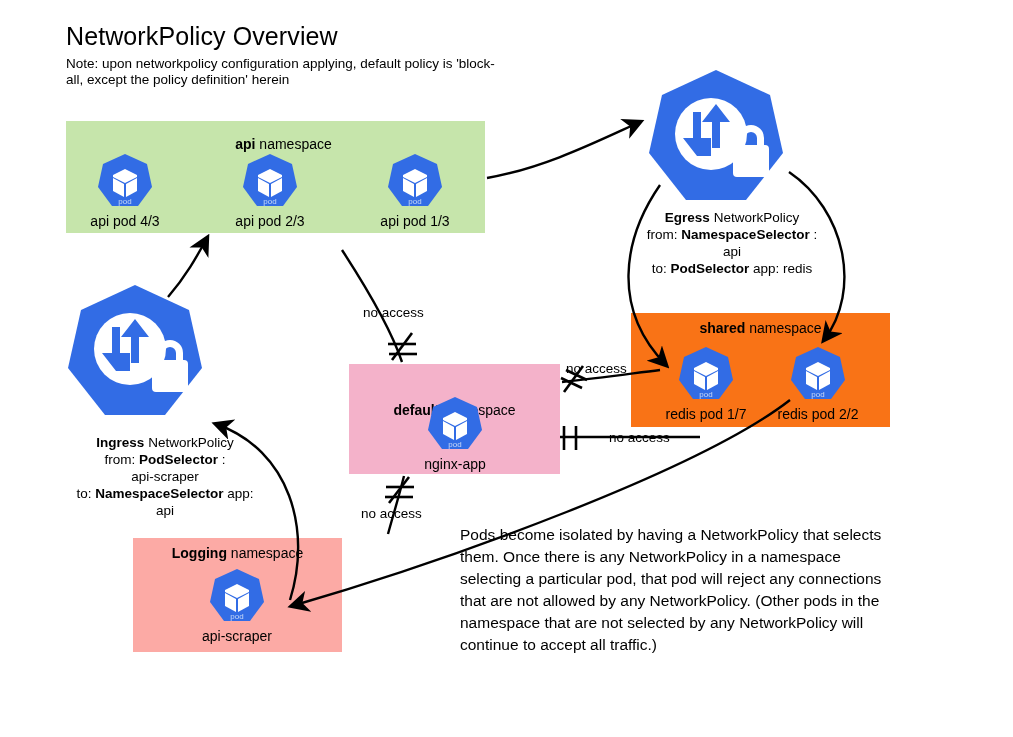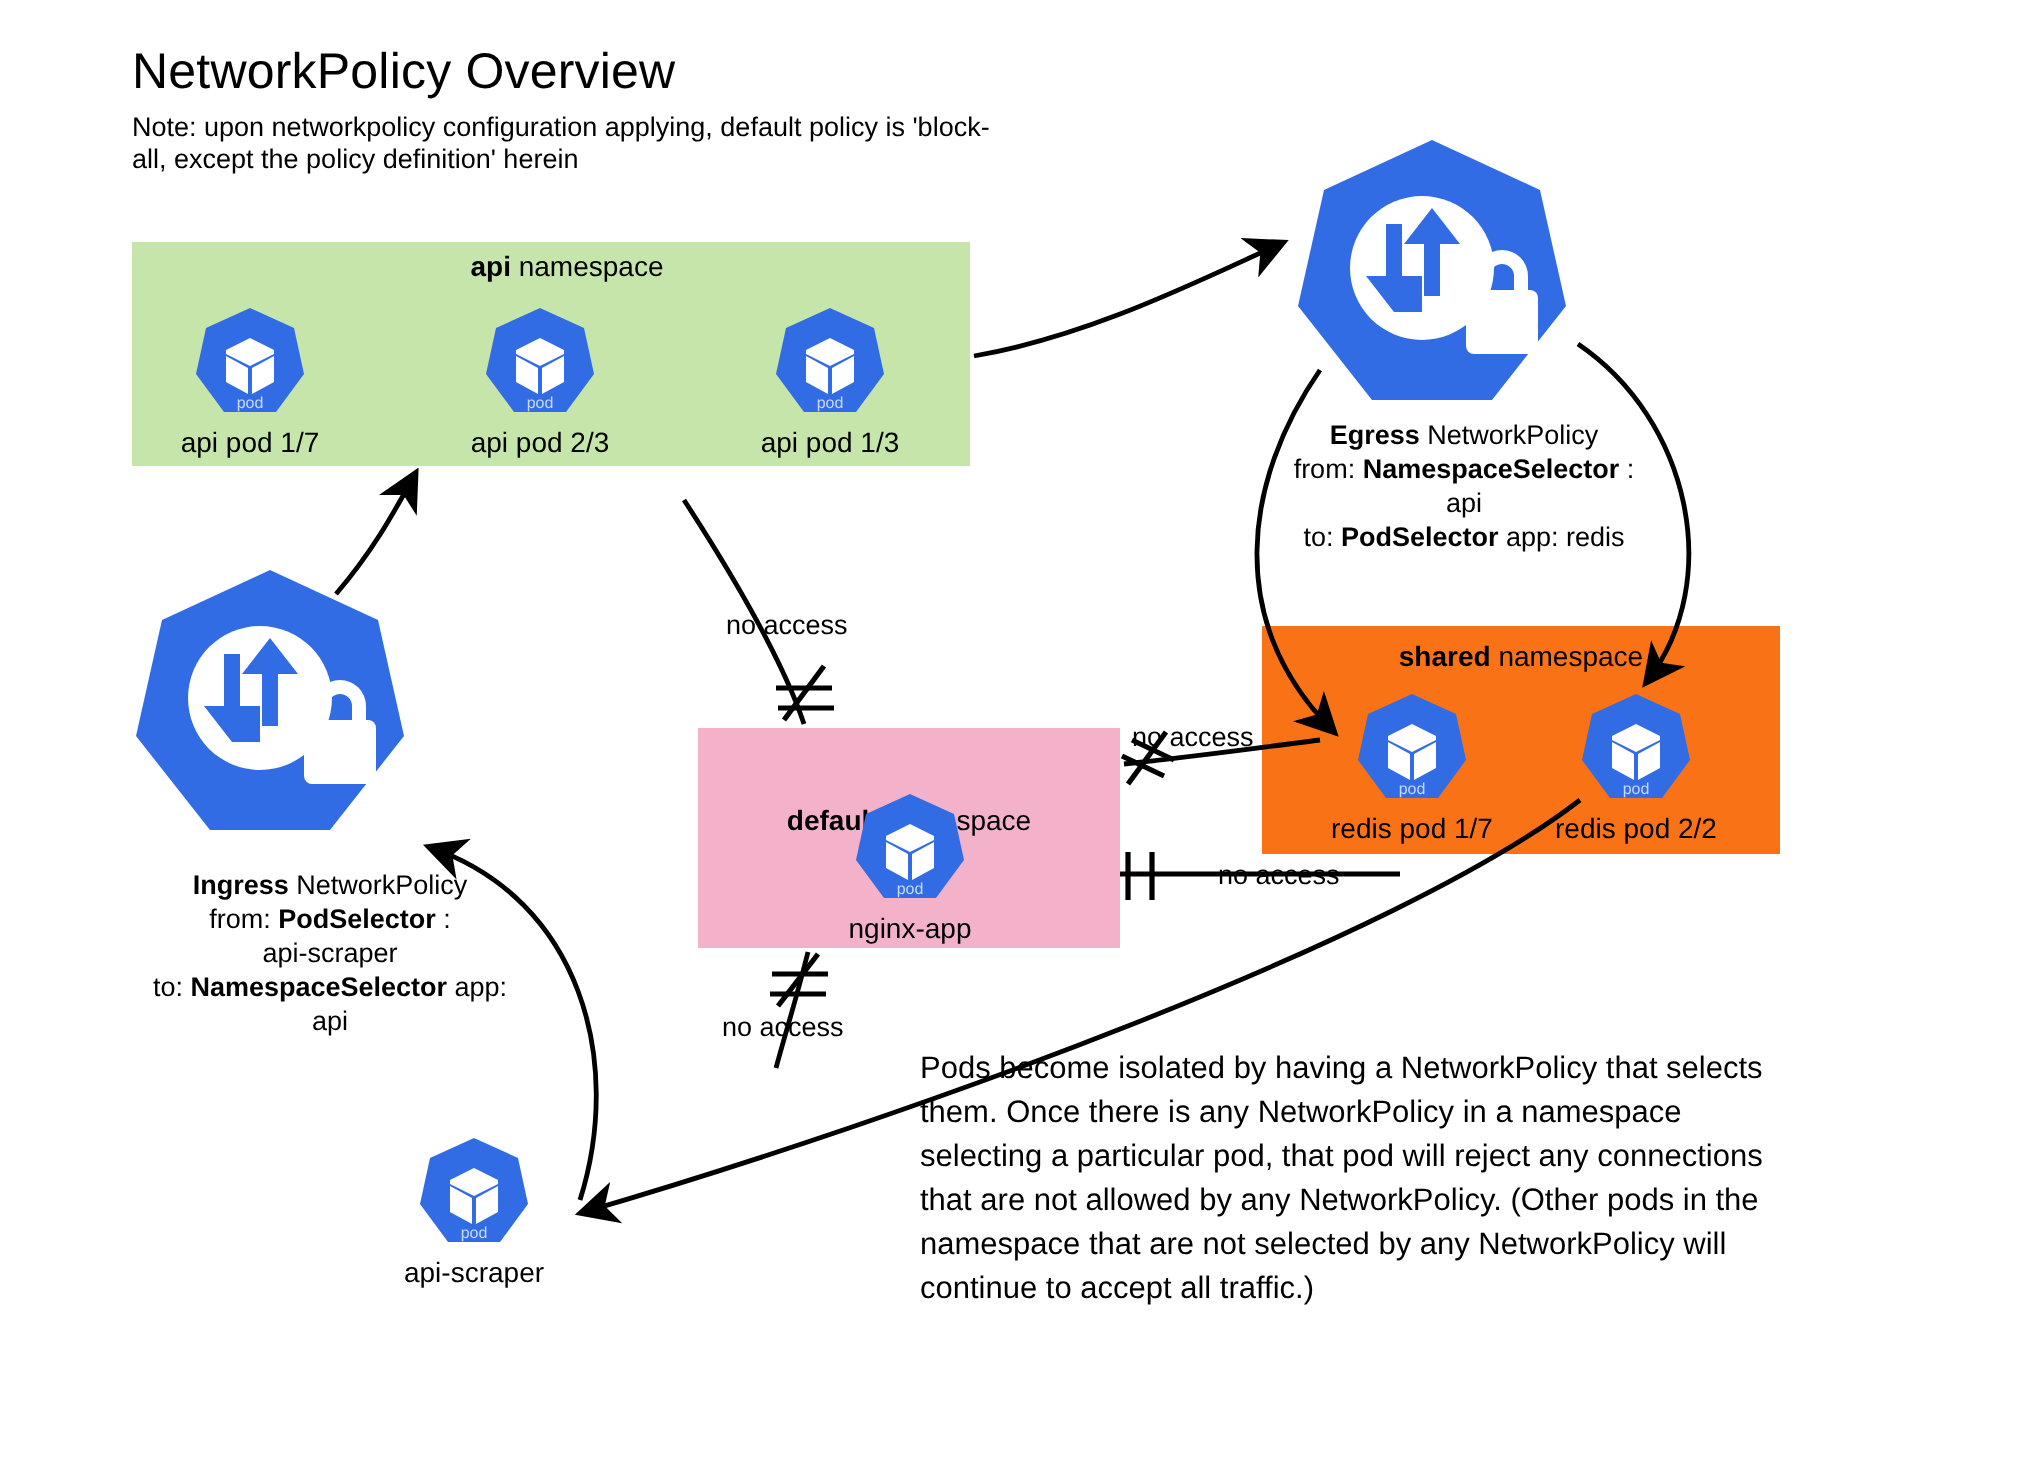--- a/index.html
+++ b/index.html
@@ -43,21 +43,21 @@
     font-size: 14px;
     color: #000;
   }
   .ns-label b { font-weight: bold; }
 
   #ns-api {
     left: 66px; top: 121px;
     width: 419px; height: 112px;
     background: #c6e5ab;
   }
-  #ns-api .ns-label { top: 4px; padding-left: 16px; }
+  #ns-api .ns-label { top: 15px; padding-left: 16px; }
 
   #ns-shared {
     left: 631px; top: 313px;
     width: 259px; height: 114px;
     background: #f97316;
   }
   #ns-shared .ns-label { top: 7px; }
 
   #ns-default {
     left: 349px; top: 364px;
@@ -146,21 +146,21 @@
   <div class="pod abs" style="left:97px; top:153px;">
     <svg viewBox="0 0 56 58">
       <polygon points="28,1 50,11 55,34 41,53 15,53 1,34 6,11" fill="#326ce5"></polygon>
       <g fill="#ffffff">
         <polygon points="28,16 40,22 40,24 28,30 16,24 16,22"></polygon>
         <polygon points="16,25 27,31 27,44 16,38"></polygon>
         <polygon points="29,31 40,25 40,38 29,44"></polygon>
       </g>
       <text x="28" y="51" font-family="Liberation Sans, sans-serif" font-size="8" fill="#c9d9f7" text-anchor="middle">pod</text>
     </svg>
-    <div class="pod-caption">api pod 1/7</div>
+    <div class="pod-caption">api pod 4/3</div>
   </div>
 
   <div class="pod abs" style="left:242px; top:153px;">
     <svg viewBox="0 0 56 58">
       <polygon points="28,1 50,11 55,34 41,53 15,53 1,34 6,11" fill="#326ce5"></polygon>
       <g fill="#ffffff">
         <polygon points="28,16 40,22 40,24 28,30 16,24 16,22"></polygon>
         <polygon points="16,25 27,31 27,44 16,38"></polygon>
         <polygon points="29,31 40,25 40,38 29,44"></polygon>
       </g>
@@ -226,20 +226,25 @@
       <g fill="#ffffff">
         <polygon points="28,16 40,22 40,24 28,30 16,24 16,22"></polygon>
         <polygon points="16,25 27,31 27,44 16,38"></polygon>
         <polygon points="29,31 40,25 40,38 29,44"></polygon>
       </g>
       <text x="28" y="51" font-family="Liberation Sans, sans-serif" font-size="8" fill="#c9d9f7" text-anchor="middle">pod</text>
     </svg>
     <div class="pod-caption">nginx-app</div>
   </div>
 
+  <div class="abs ns-box" id="ns-logging">
+    <div class="ns-label">
+      <b>Logging</b><span> namespace</span>
+    </div>
+  </div>
 
   <div class="pod abs" style="left:209px; top:568px;">
     <svg viewBox="0 0 56 58">
       <polygon points="28,1 50,11 55,34 41,53 15,53 1,34 6,11" fill="#326ce5"></polygon>
       <g fill="#ffffff">
         <polygon points="28,16 40,22 40,24 28,30 16,24 16,22"></polygon>
         <polygon points="16,25 27,31 27,44 16,38"></polygon>
         <polygon points="29,31 40,25 40,38 29,44"></polygon>
       </g>
       <text x="28" y="51" font-family="Liberation Sans, sans-serif" font-size="8" fill="#c9d9f7" text-anchor="middle">pod</text>

